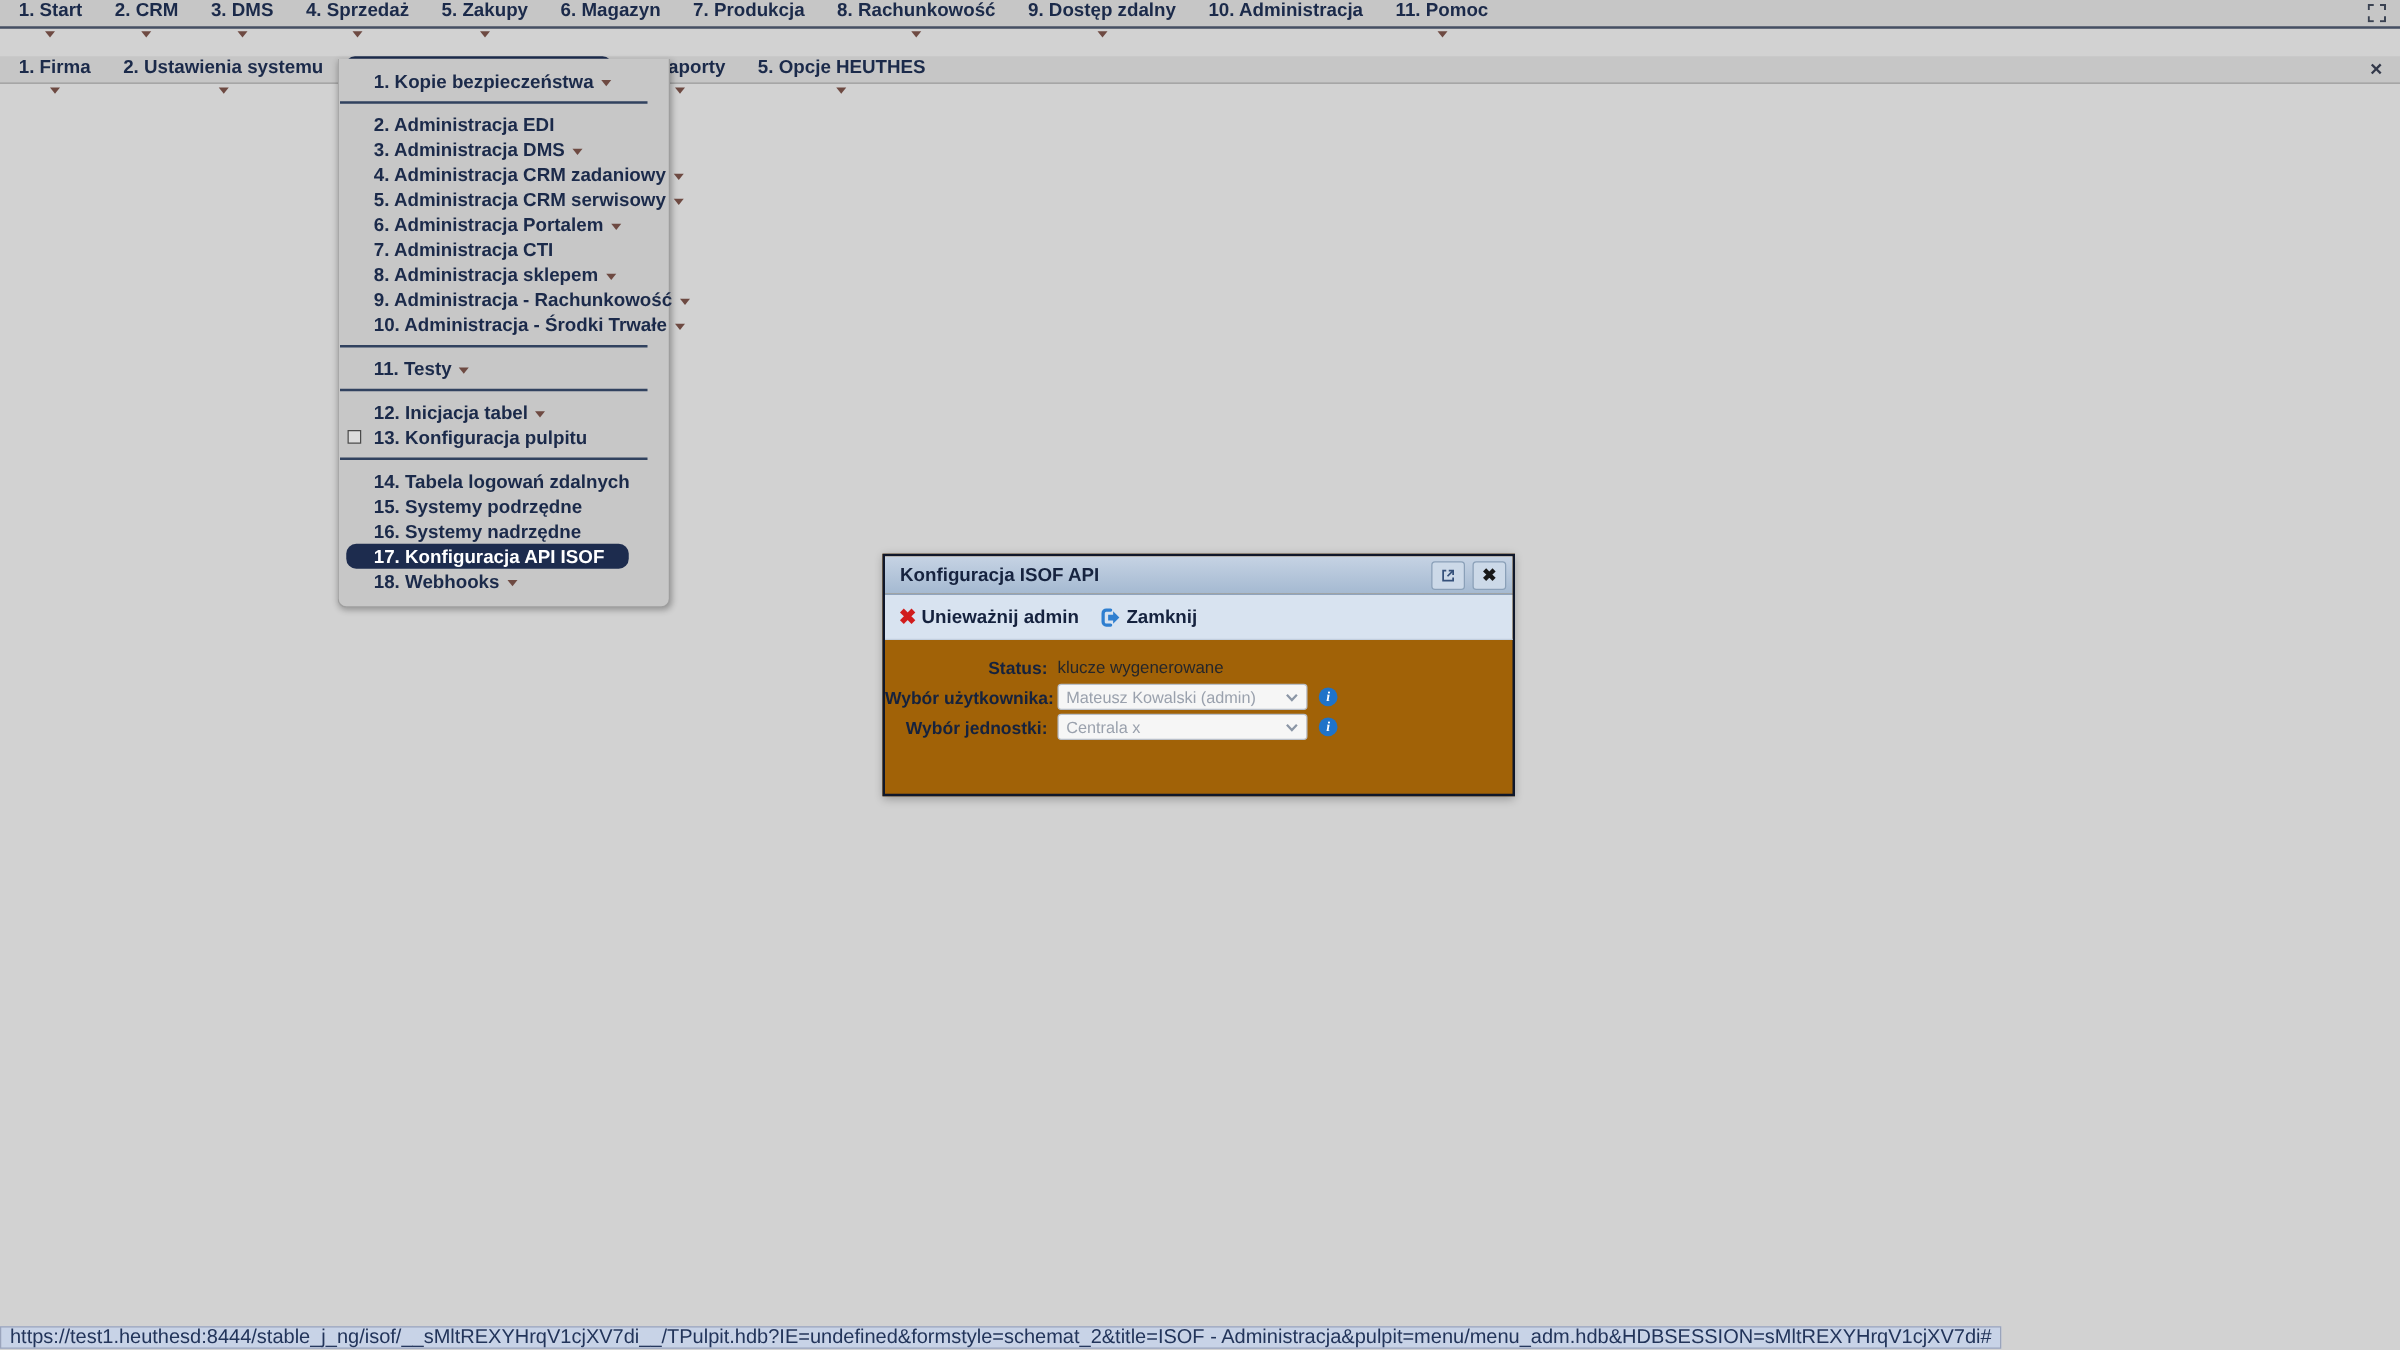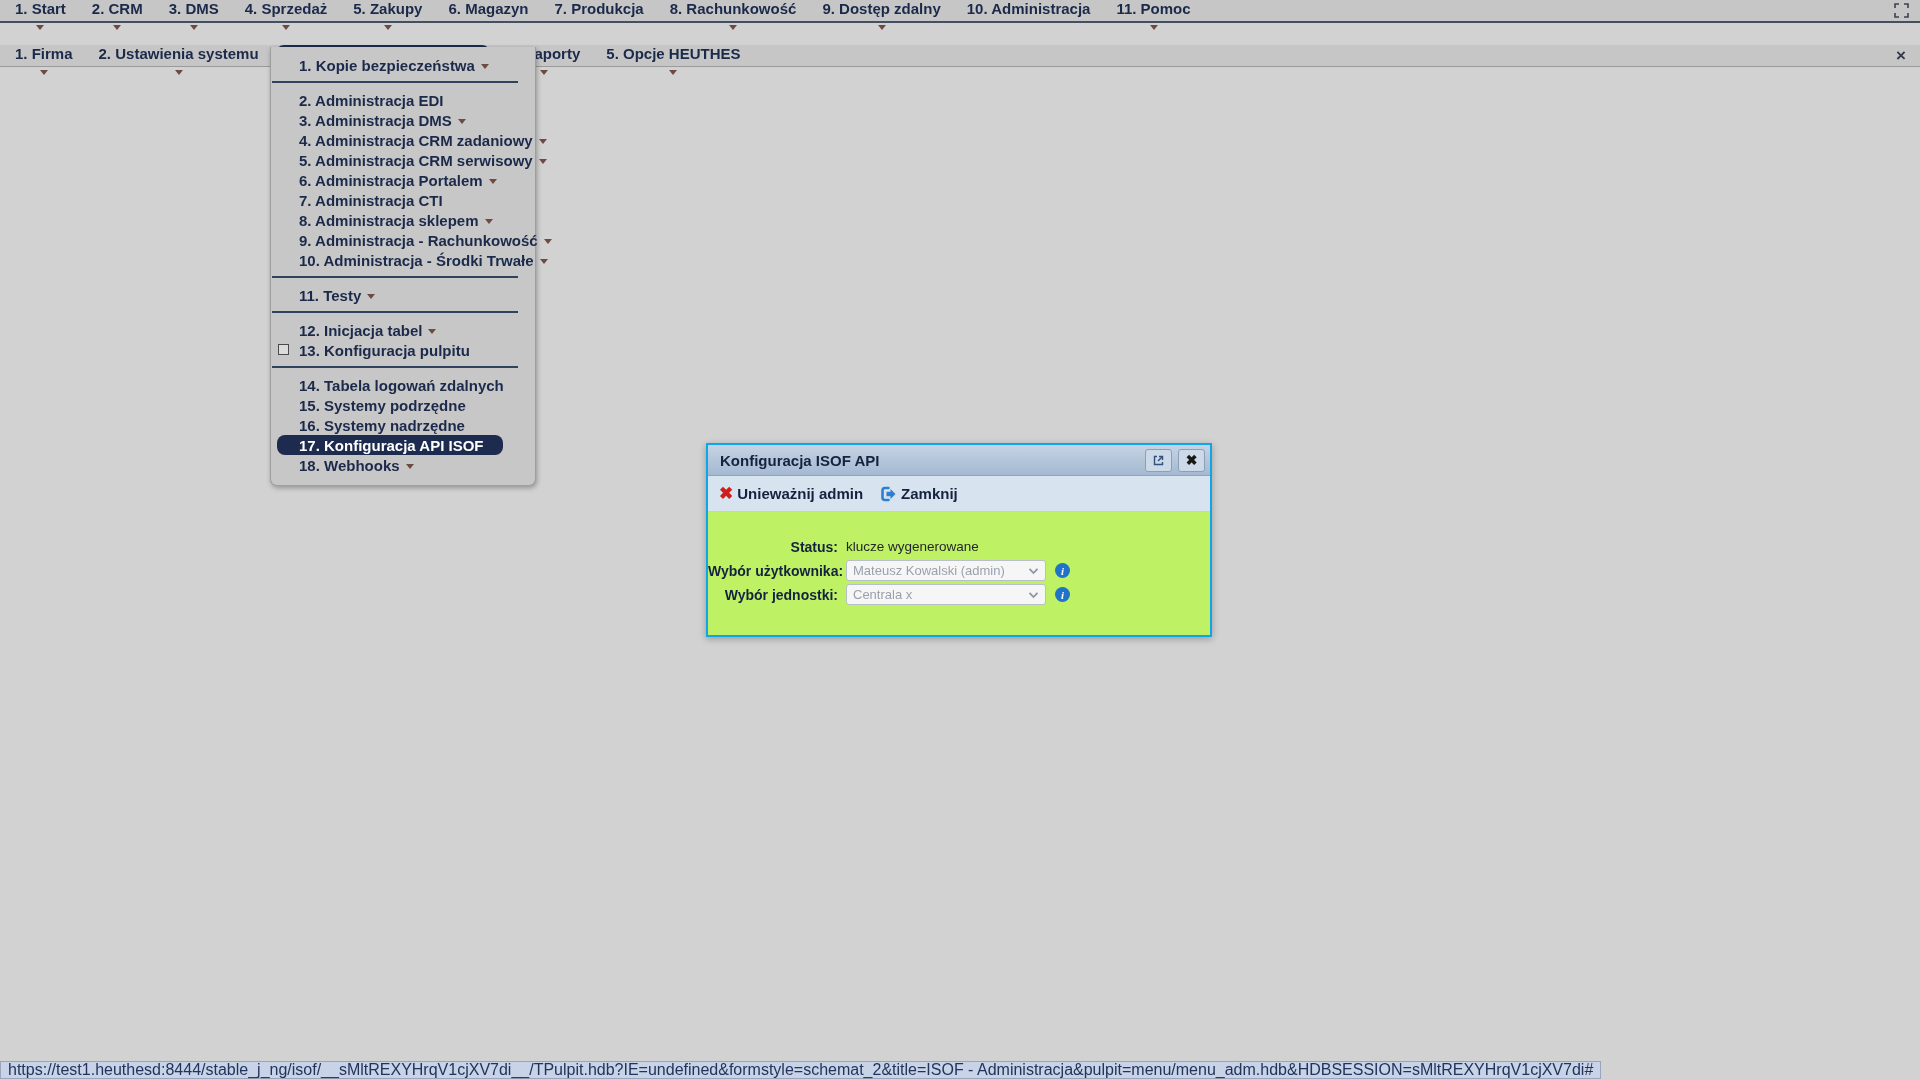--- a/index.html
+++ b/index.html
@@ -57,21 +57,21 @@
     margin:0 16px 0 6px; padding-left:22px;
   }
   .dd-sep { border-top:2px solid #31425f; margin:6px 1px 7px 1px; }
   .dd-checkbox {
     position:absolute; left:7px; top:4px; width:11px; height:11px;
     border:1px solid #4a4a4a; background:#dcdcdc;
   }
   
   .dialog {
     position:absolute; left:706px; top:443px; width:506px; height:194px;
-    background:#bef264; border:2px solid #0ea5e9;
+    background:#a16207; border:2px solid #0f172a;
     box-shadow:0 2px 7px rgba(0,0,0,0.28);
     display:flex; flex-direction:column;
   }
   .dlg-title {
     height:31px; flex:0 0 31px;
     background:linear-gradient(#c6d3e4, #a4b9d1);
     border-bottom:1px solid #90a4bd;
     display:flex; align-items:center; padding:0 5px 0 12px;
   }
   .dlg-title-text { font-weight:bold; font-size:15px; color:#16233f; flex:1; }
@@ -83,21 +83,21 @@
   .tbtn .x-glyph { font-size:14px; font-weight:bold; color:#181818; line-height:1; }
   .dlg-toolbar {
     height:36px; flex:0 0 36px; background:#d8e3f0; border-bottom:1px solid #c3cfde;
     display:flex; align-items:center; gap:16px; padding:0 11px;
   }
   .tool {
     display:flex; align-items:center; gap:4px;
     font-weight:bold; font-size:15px; color:#15223e; cursor:pointer;
   }
   .red-x { color:#d11c1c; font-size:17px; font-weight:bold; line-height:1; }
-  .dlg-body { flex:1; padding-top:22px; }
+  .dlg-body { flex:1; padding-top:9px; }
   .frm-row { display:flex; align-items:center; margin:2px 0 3px 0; min-height:21px; }
   .frm-label {
     width:130px; text-align:right; font-weight:bold; font-size:14px;
     color:#15223e; margin-right:8px; flex:0 0 130px; white-space:nowrap;
   }
   .frm-value { font-size:13.5px; color:#25262a; }
   .select {
     width:200px; height:21px; background:#f6f6f6; border:1px solid #b9bfc9;
     border-radius:3px; color:#9aa1ad; font-size:13px;
     display:flex; align-items:center; padding:0 6px;gap:16px;

